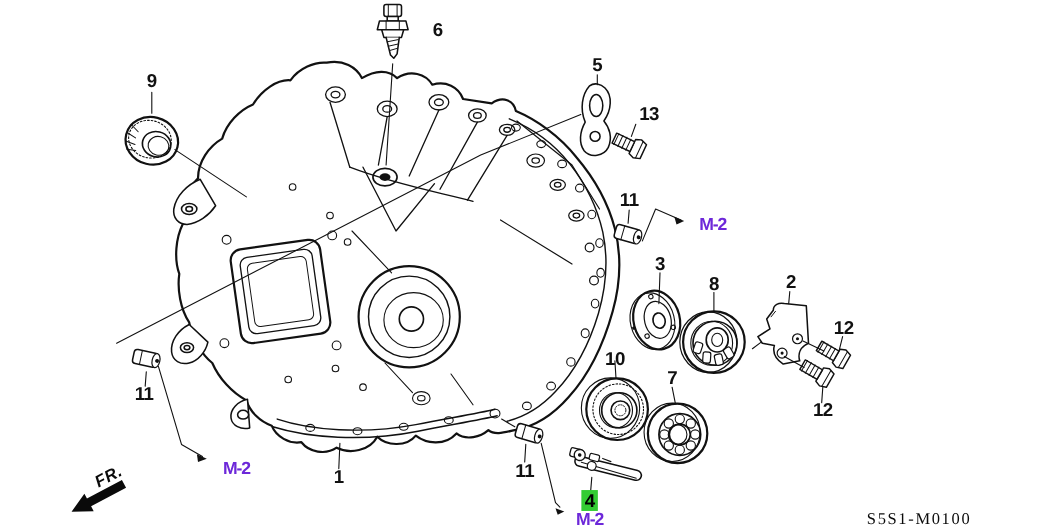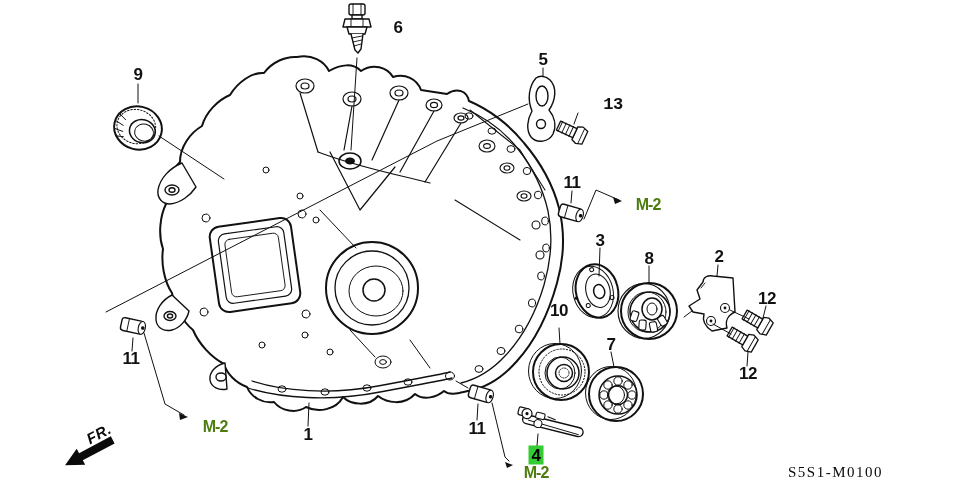--- a/index.html
+++ b/index.html
@@ -5,21 +5,21 @@
   html,body{margin:0;padding:0;background:#fff;}
   .stage{position:relative;width:960px;height:479px;background:#fff;overflow:hidden;
          font-family:"Liberation Sans",sans-serif;}
   .stage svg{position:absolute;left:0;top:0;}
   .layer{position:absolute;left:0;top:0;width:100%;height:100%;}
   .callout{position:absolute;transform:translate(-50%,-50%);
            font:bold 17px "Liberation Sans",sans-serif;color:#111;
            letter-spacing:-0.5px;white-space:nowrap;line-height:1;}
   .callout.hl{background:var(--hl,#33cc33);padding:1px 3px;color:#000;}
   .m2{position:absolute;transform:translate(-50%,-50%);
-      font:bold 16px "Liberation Sans",sans-serif;color:#4d7c0f;
+      font:bold 16px "Liberation Sans",sans-serif;color:#6d28d9;
       letter-spacing:-1px;white-space:nowrap;line-height:1;}
   .code{position:absolute;left:788px;top:464px;
         font:15px "Liberation Serif",serif;color:#0a0a0a;letter-spacing:1.5px;}
   .fr{position:absolute;left:86px;top:425px;
       font:italic bold 15px "Liberation Sans",sans-serif;color:#0a0a0a;
       transform:rotate(-28deg);letter-spacing:0.5px;}
 </style>
 </head>
 <body>
 
@@ -334,27 +334,27 @@
 
   <g transform="translate(88,453) rotate(-28)">
     <polygon points="28,-4 -8,-4 -8,-9 -26,0 -8,9 -8,4 28,4" fill="#0a0a0a" stroke="none"></polygon>
   </g>
 </svg>
 
 <div class="layer">
       <div class="callout" style="left: 138px; top: 74px;">9</div>
       <div class="callout" style="left: 398px; top: 27px;">6</div>
       <div class="callout" style="left: 543px; top: 59px;">5</div>
-      <div class="callout" style="left: 613px; top: 104px; font-family: Liberation Mono, monospace;">13</div>
+      <div class="callout" style="left: 590px; top: 104px;">13</div>
       <div class="callout" style="left: 572px; top: 182px;">11</div>
       <div class="callout" style="left: 600px; top: 240px;">3</div>
       <div class="callout" style="left: 649px; top: 258px;">8</div>
       <div class="callout" style="left: 719px; top: 256px;">2</div>
       <div class="callout" style="left: 767px; top: 298px;">12</div>
-      <div class="callout" style="left: 559px; top: 310px; text-align: center;">10</div>
+      <div class="callout" style="left: 559px; top: 326px; text-align: center;">10</div>
       <div class="callout" style="left: 611px; top: 344px;">7</div>
       <div class="callout" style="left: 748px; top: 373px;">12</div>
       <div class="callout" style="left: 131px; top: 358px;">11</div>
       <div class="callout" style="left: 308px; top: 434px;">1</div>
       <div class="callout" style="left: 477px; top: 428px;">11</div>
       <div class="callout hl" style="left: 536px; top: 455px;">4</div>
       <div class="m2" style="left: 648px; top: 205px;">M-2</div>
       <div class="m2" style="left: 215px; top: 427px;">M-2</div>
       <div class="m2" style="left: 536px; top: 473px;">M-2</div>
     </div>

